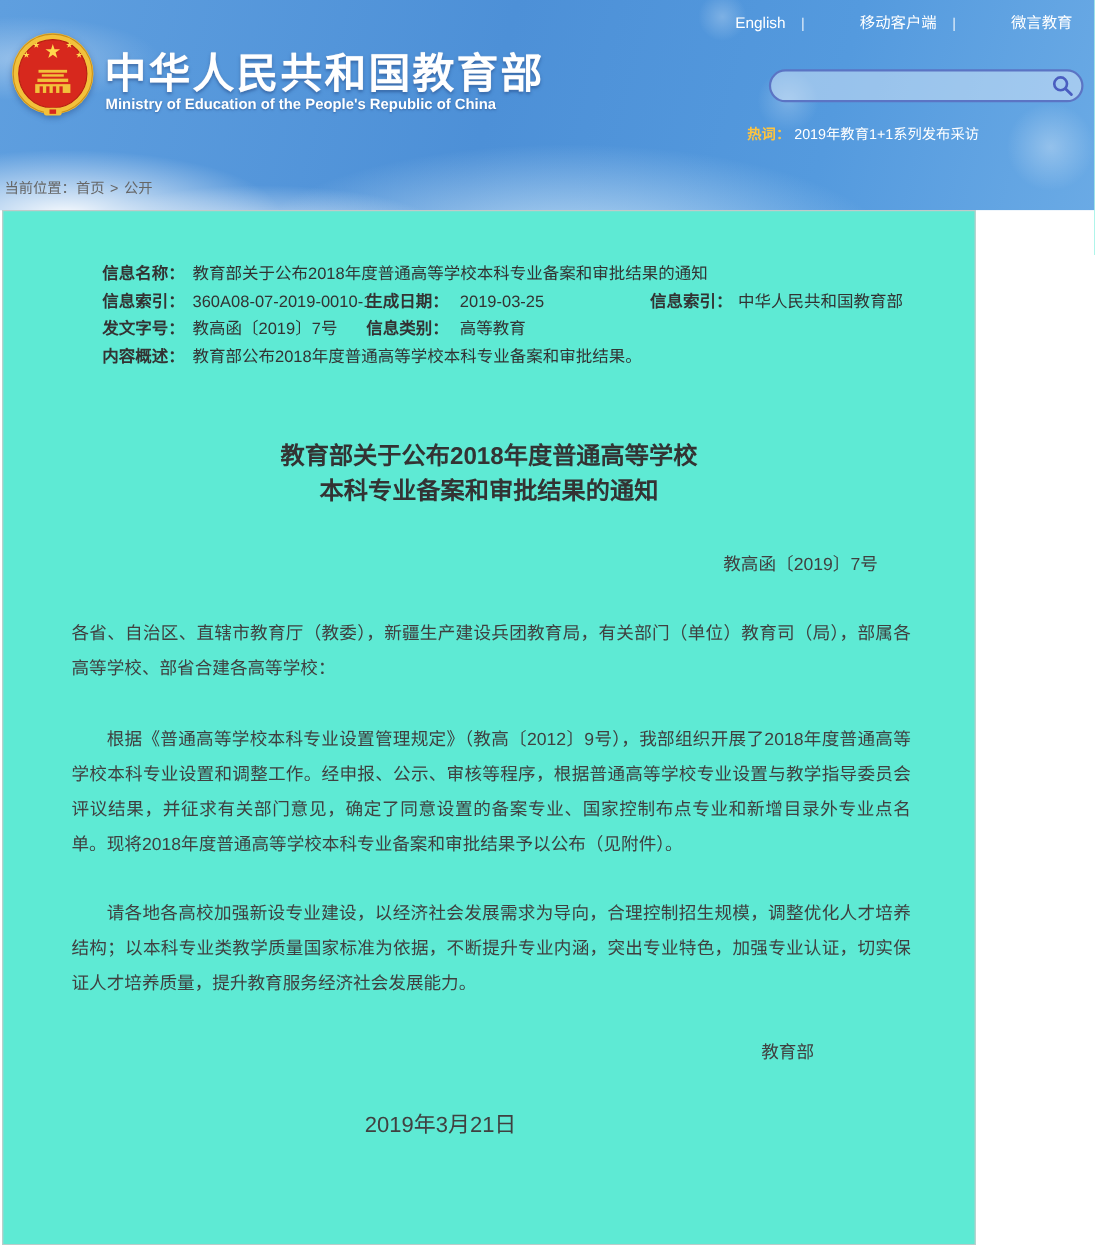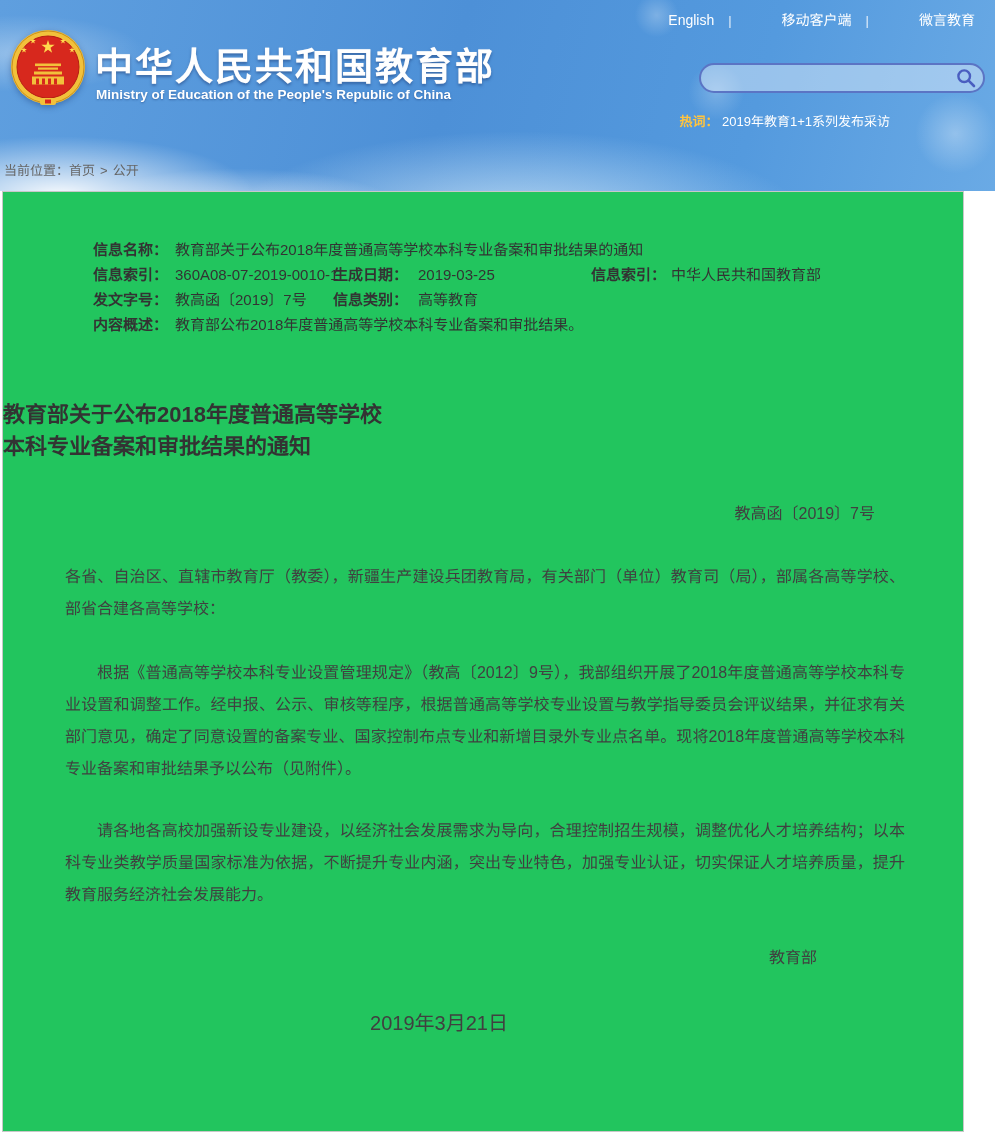--- a/index.html
+++ b/index.html
@@ -78,38 +78,39 @@
   .breadcrumb {
     position: absolute; bottom: 12px; left: 4px;
     font-size: 13px; color: #666666;
   }
   .breadcrumb a { color: #666666; text-decoration: none; cursor: pointer; }
   .breadcrumb .bc-sep { margin: 0 5px; }
 
   
   .content-panel {
     position: absolute; top: 191px; left: 2px;
-    width: 962px; height: 941px;
-    background: #22c55e;
+    width: 885px; height: 941px;
+    background: #5eead4;
     border: 1px solid #c8c8c8;
   }
 
   .meta-table {
     margin: 45px 0 0 90px;
     display: grid;
     grid-template-columns: 82px 158px 85px 173px 80px auto;
     font-size: 15px; color: #333333; line-height: 25px;
   }
   .meta-label { font-weight: bold; white-space: nowrap; }
   .meta-value { white-space: nowrap; }
   .span-rest { grid-column: 2 / 7; }
   .span-two { grid-column: 4 / 7; }
 
   .doc-title {
     margin-top: 62px;
+    text-align: center;
     font-size: 22px; font-weight: bold; color: #333333;
     line-height: 32px;
   }
 
   .doc-number {
     margin-top: 40px;
     text-align: right; padding-right: 88px;
     font-size: 16px; color: #404040; line-height: 22px;
   }
 

